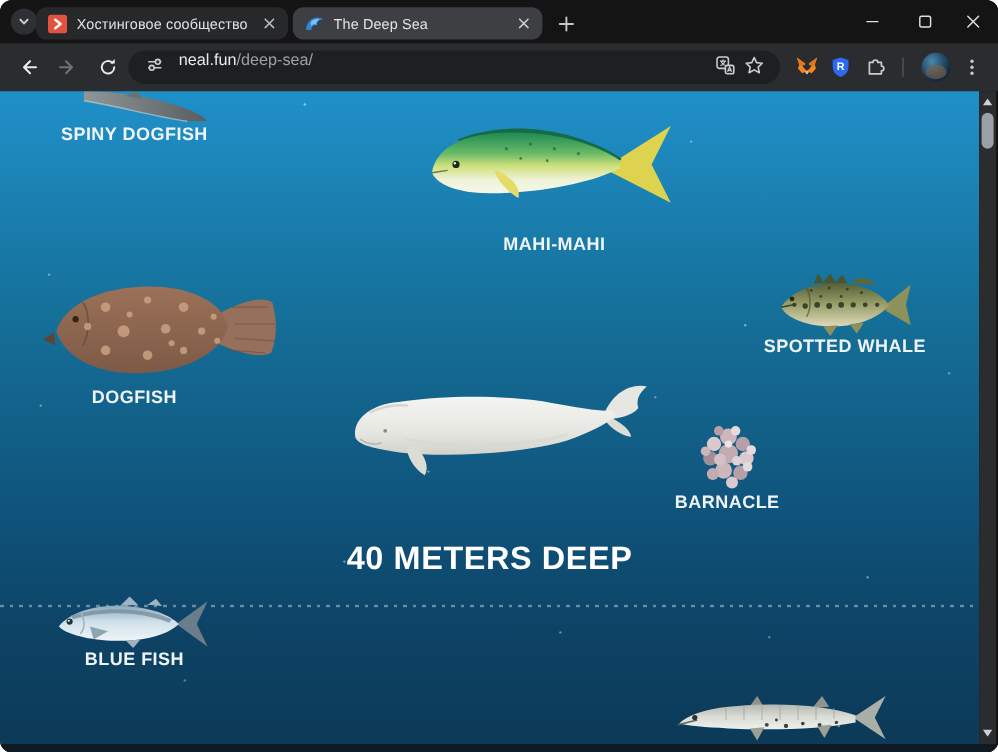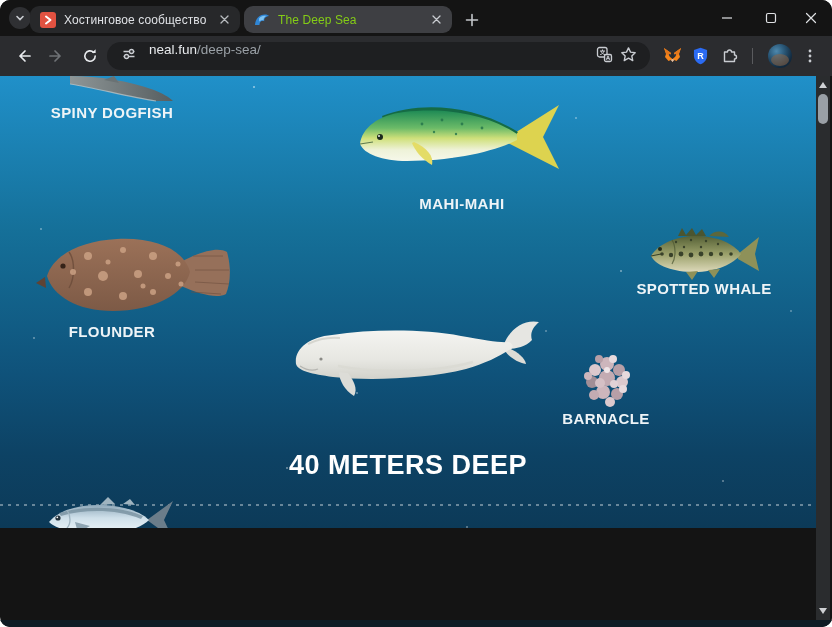--- a/index.html
+++ b/index.html
@@ -9,41 +9,41 @@
   #window{position:relative;width:832px;height:627px;background:#141414;border-radius:10px;overflow:hidden;}
 
   
   #tabstrip{position:absolute;left:0;top:0;width:100%;height:36px;background:#141414;}
   .tabsearch{position:absolute;left:9px;top:7px;width:22px;height:22px;border-radius:50%;background:#2f3033;display:flex;align-items:center;justify-content:center;}
   .tab{position:absolute;top:6px;height:27px;border-radius:9px;display:flex;align-items:center;padding:0 8px 0 10px;}
   .tab.inactive{left:30px;width:210px;background:#27282a;}
   .tab.active{left:244px;width:208px;background:#3e3f43;}
   .tab .favicon{width:16px;height:16px;flex:0 0 16px;margin-right:8px;}
   .tab .title{flex:1;overflow:hidden;white-space:nowrap;font-size:12px;color:#dfe1e5;letter-spacing:.1px;}
-  .tab.active .title{color:#84cc16;}
+  .tab.active .title{color:#e5e5e5;}
   .tabclose{width:16px;height:16px;border-radius:50%;display:flex;align-items:center;justify-content:center;flex:0 0 16px;margin-left:6px;}
   .newtab{position:absolute;left:460px;top:8px;width:24px;height:24px;display:flex;align-items:center;justify-content:center;}
   .wctl{position:absolute;top:0;height:35px;width:42px;display:flex;align-items:center;justify-content:center;}
   #btn-min{left:706px;} #btn-max{left:750px;} #btn-close{left:790px;}
 
   
   #toolbar{position:absolute;left:0;top:36px;width:100%;height:40px;background:#2b2c2f;}
   .tbtn{position:absolute;top:4px;width:32px;height:32px;display:flex;align-items:center;justify-content:center;border-radius:50%;}
   #omnibox{position:absolute;left:107px;top:6px;width:543px;height:28px;background:#1e1f21;border-radius:14px;display:flex;padding:0 10px 0 10px;}
   #urltext{font-size:13.5px;margin-left:8px;flex:1;white-space:nowrap;overflow:hidden;}
   #urltext .host{color:#e8eaed;}
   #urltext .path{color:#9aa0a6;}
   .pillicon{width:24px;height:24px;display:flex;align-items:center;justify-content:center;flex:0 0 24px;}
   .extbtn{position:absolute;top:8px;width:24px;height:24px;display:flex;align-items:center;justify-content:center;}
   #sep{position:absolute;left:752px;top:12px;width:1px;height:16px;background:#5a5b5e;}
   #avatar{position:absolute;left:768px;top:8px;width:24px;height:24px;border-radius:50%;background:radial-gradient(circle at 35% 30%,#4d88ad 0%,#2a5878 35%,#132b40 70%,#0a1722 100%);overflow:hidden;}
   #avatar::after{content:"";position:absolute;left:3px;top:10px;width:18px;height:12px;border-radius:50%;background:rgba(140,100,70,.55);}
 
   
-  #content{position:absolute;left:0;top:76px;width:816px;height:452px;overflow:hidden;
+  #content{position:absolute;left:0;top:76px;width:816px;height:544px;overflow:hidden;
     background:linear-gradient(180deg,#2090c9 0%,#157099 34%,#0f527a 66%,#0d4264 84%,#0c3a58 100%);}
   .particles{position:absolute;left:253px;top:10px;width:2px;height:2px;border-radius:50%;background:rgba(255,255,255,.55);
     box-shadow:204px 24px 0 rgba(255,255,255,.5),322px 31px 0 rgba(255,255,255,.4),198px 70px 0 rgba(255,255,255,.45),
     -213px 142px 0 rgba(255,255,255,.4),367px 184px 0 rgba(255,255,255,.45),537px 224px 0 rgba(255,255,255,.35),
     -220px 251px 0 rgba(255,255,255,.4),103px 306px 0 rgba(255,255,255,.4),292px 244px 0 rgba(255,255,255,.35),
     33px 381px 0 rgba(255,255,255,.45),469px 394px 0 rgba(255,255,255,.4),387px 444px 0 rgba(255,255,255,.35),
     213px 440px 0 rgba(255,255,255,.4),445px 518px 0 rgba(255,255,255,.4),-100px 480px 0 rgba(255,255,255,.35);}
   .creature{position:absolute;}
   .clabel{position:absolute;font-size:15px;font-weight:bold;letter-spacing:.4px;color:#eef4f7;text-align:center;}
   #depth-marker{position:absolute;left:0;top:374px;width:816px;text-align:center;font-size:27px;font-weight:bold;letter-spacing:.5px;color:#ffffff;}
@@ -260,21 +260,21 @@
           <circle cx="55" cy="66" r="4"></circle>
           <circle cx="90" cy="70" r="4"></circle>
           <circle cx="120" cy="66" r="3"></circle>
           <circle cx="40" cy="46" r="3"></circle>
           <circle cx="145" cy="38" r="2.5"></circle>
           <circle cx="148" cy="58" r="2.5"></circle>
           <circle cx="75" cy="36" r="2.5"></circle>
           <circle cx="110" cy="60" r="2.5"></circle>
         </g>
     </svg>
-    <div class="clabel" style="left:32px;top:247px;width:160px;">FLOUNDER</div>
+    <div class="clabel" style="left:32px;top:247px;width:160px;">DOGFISH</div>
 
     <svg class="creature" style="left:646px;top:150px;" width="122" height="56" viewBox="0 0 122 56">
       <defs>
           <linearGradient id="bass" x1="0" y1="0" x2="0" y2="1">
             <stop offset="0" stop-color="#556036"></stop>
             <stop offset=".5" stop-color="#9aa06a"></stop>
             <stop offset="1" stop-color="#ddd9ba"></stop>
           </linearGradient>
         </defs>
       <path d="M92,28 L113,11 L109,28 L113,45 L92,33 Z" fill="#8e9159"></path>
@@ -361,20 +361,21 @@
       <path d="M55,9 L63,1 L70,8 Z" fill="#9fb4c0"></path>
       <path d="M78,8 L85,3 L90,9 Z" fill="#9fb4c0"></path>
       <path d="M4,26 C14,14 34,8 58,9 C80,10 96,16 104,24 C96,32 78,38 56,38 C34,38 12,34 4,26 Z" fill="url(#blu)"></path>
       <path d="M14,17 C40,9 76,10 98,20 L96,23 C72,13 40,13 16,20 Z" fill="#77909f" opacity=".8"></path>
       <path d="M30,26 L45,30 L33,37 Z" fill="#8fa5b2"></path>
       <path d="M60,38 L66,44 L72,37 Z" fill="#9fb4c0"></path>
       <circle cx="13" cy="22" r="2.6" fill="#22313a"></circle>
         <circle cx="12.3" cy="21.3" r=".9" fill="#ffffff"></circle>
       <path d="M22,14 C26,20 26,28 22,32" stroke="#9fb4c0" stroke-width="1.3" fill="none"></path>
     </svg>
+    <div class="clabel" style="left:32px;top:465px;width:160px;">BLUE FISH</div>
 
     <svg class="creature" style="left:565px;top:500px;" width="180" height="46" viewBox="0 0 180 46">
       <defs>
           <linearGradient id="barr" x1="0" y1="0" x2="0" y2="1">
             <stop offset="0" stop-color="#b3b8b0"></stop>
             <stop offset=".5" stop-color="#dadcd6"></stop>
             <stop offset="1" stop-color="#eef0ec"></stop>
           </linearGradient>
         </defs>
       <path d="M146,22 L173,4 L164,22 L173,40 Z" fill="#a9aea6"></path>

